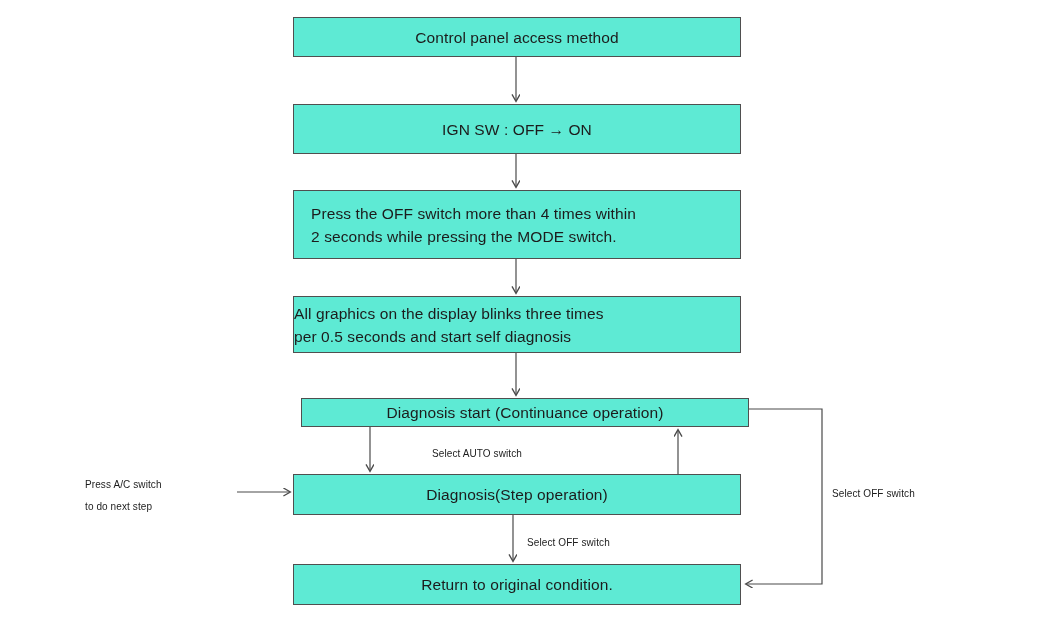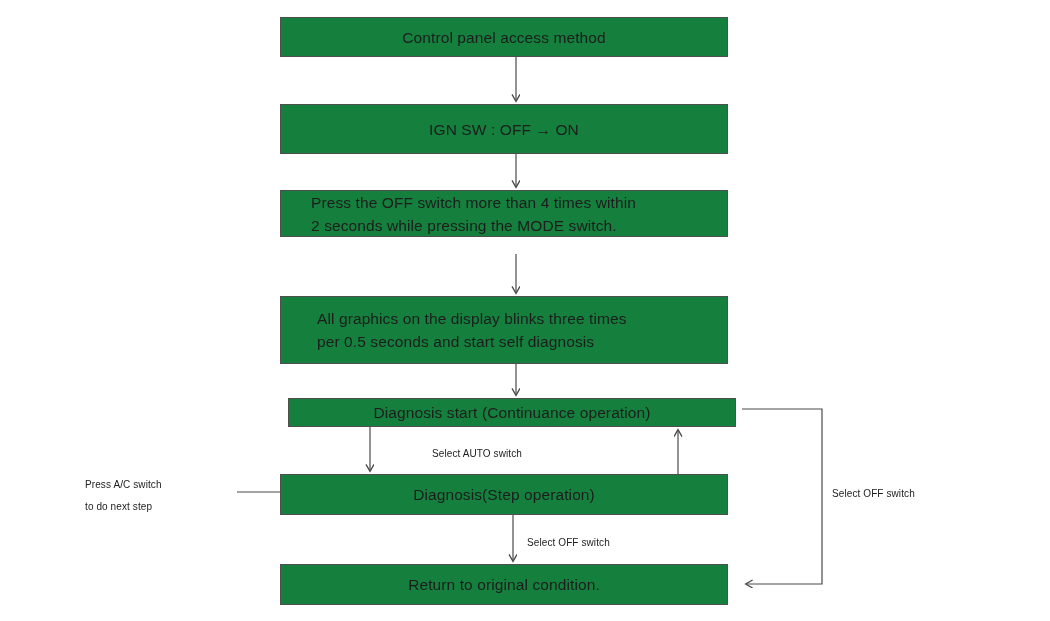--- a/index.html
+++ b/index.html
@@ -15,23 +15,23 @@
     background: #ffffff;
     overflow: hidden;
   }
   svg.wires {
     position: absolute;
     left: 0; top: 0;
     width: 1050px; height: 621px;
   }
   .node {
     position: absolute;
-    left: 280px;
+    left: 293px;
     width: 448px;
-    background: #15803d;
+    background: #5eead4;
     border: 1px solid #4f4f4f;
     font-size: 15.5px;
     letter-spacing: 0.1px;
     display: flex;
     align-items: center;
     justify-content: center;
     text-align: center;
     line-height: 23px;
   }
   .node.multiline {
@@ -73,26 +73,26 @@
   </svg>
 
   <div class="node" style="top:17px;height:40px;">
     <span>Control panel access method</span>
   </div>
 
   <div class="node" style="top:104px;height:50px;">
     <span>IGN SW : OFF → ON</span>
   </div>
 
-  <div class="node multiline" style="top:190px;height:47px;padding-left:30px;">
+  <div class="node multiline" style="top:190px;height:69px;padding-left:17px;">
     <div>Press the OFF switch more than 4 times within</div>
     <div>2 seconds while pressing the MODE switch.</div>
   </div>
 
-  <div class="node multiline" style="top:296px;height:68px;padding-left:36px;">
+  <div class="node multiline" style="top:296px;height:57px;">
     <div>All graphics on the display blinks three times</div>
     <div>per 0.5 seconds and start self diagnosis</div>
   </div>
 
   <div class="node" style="top:398px;height:29px;margin-left:8px;">
     <span>Diagnosis start (Continuance operation)</span>
   </div>
 
   <div class="node" style="top:474px;height:41px;">
     <span>Diagnosis(Step operation)</span>

